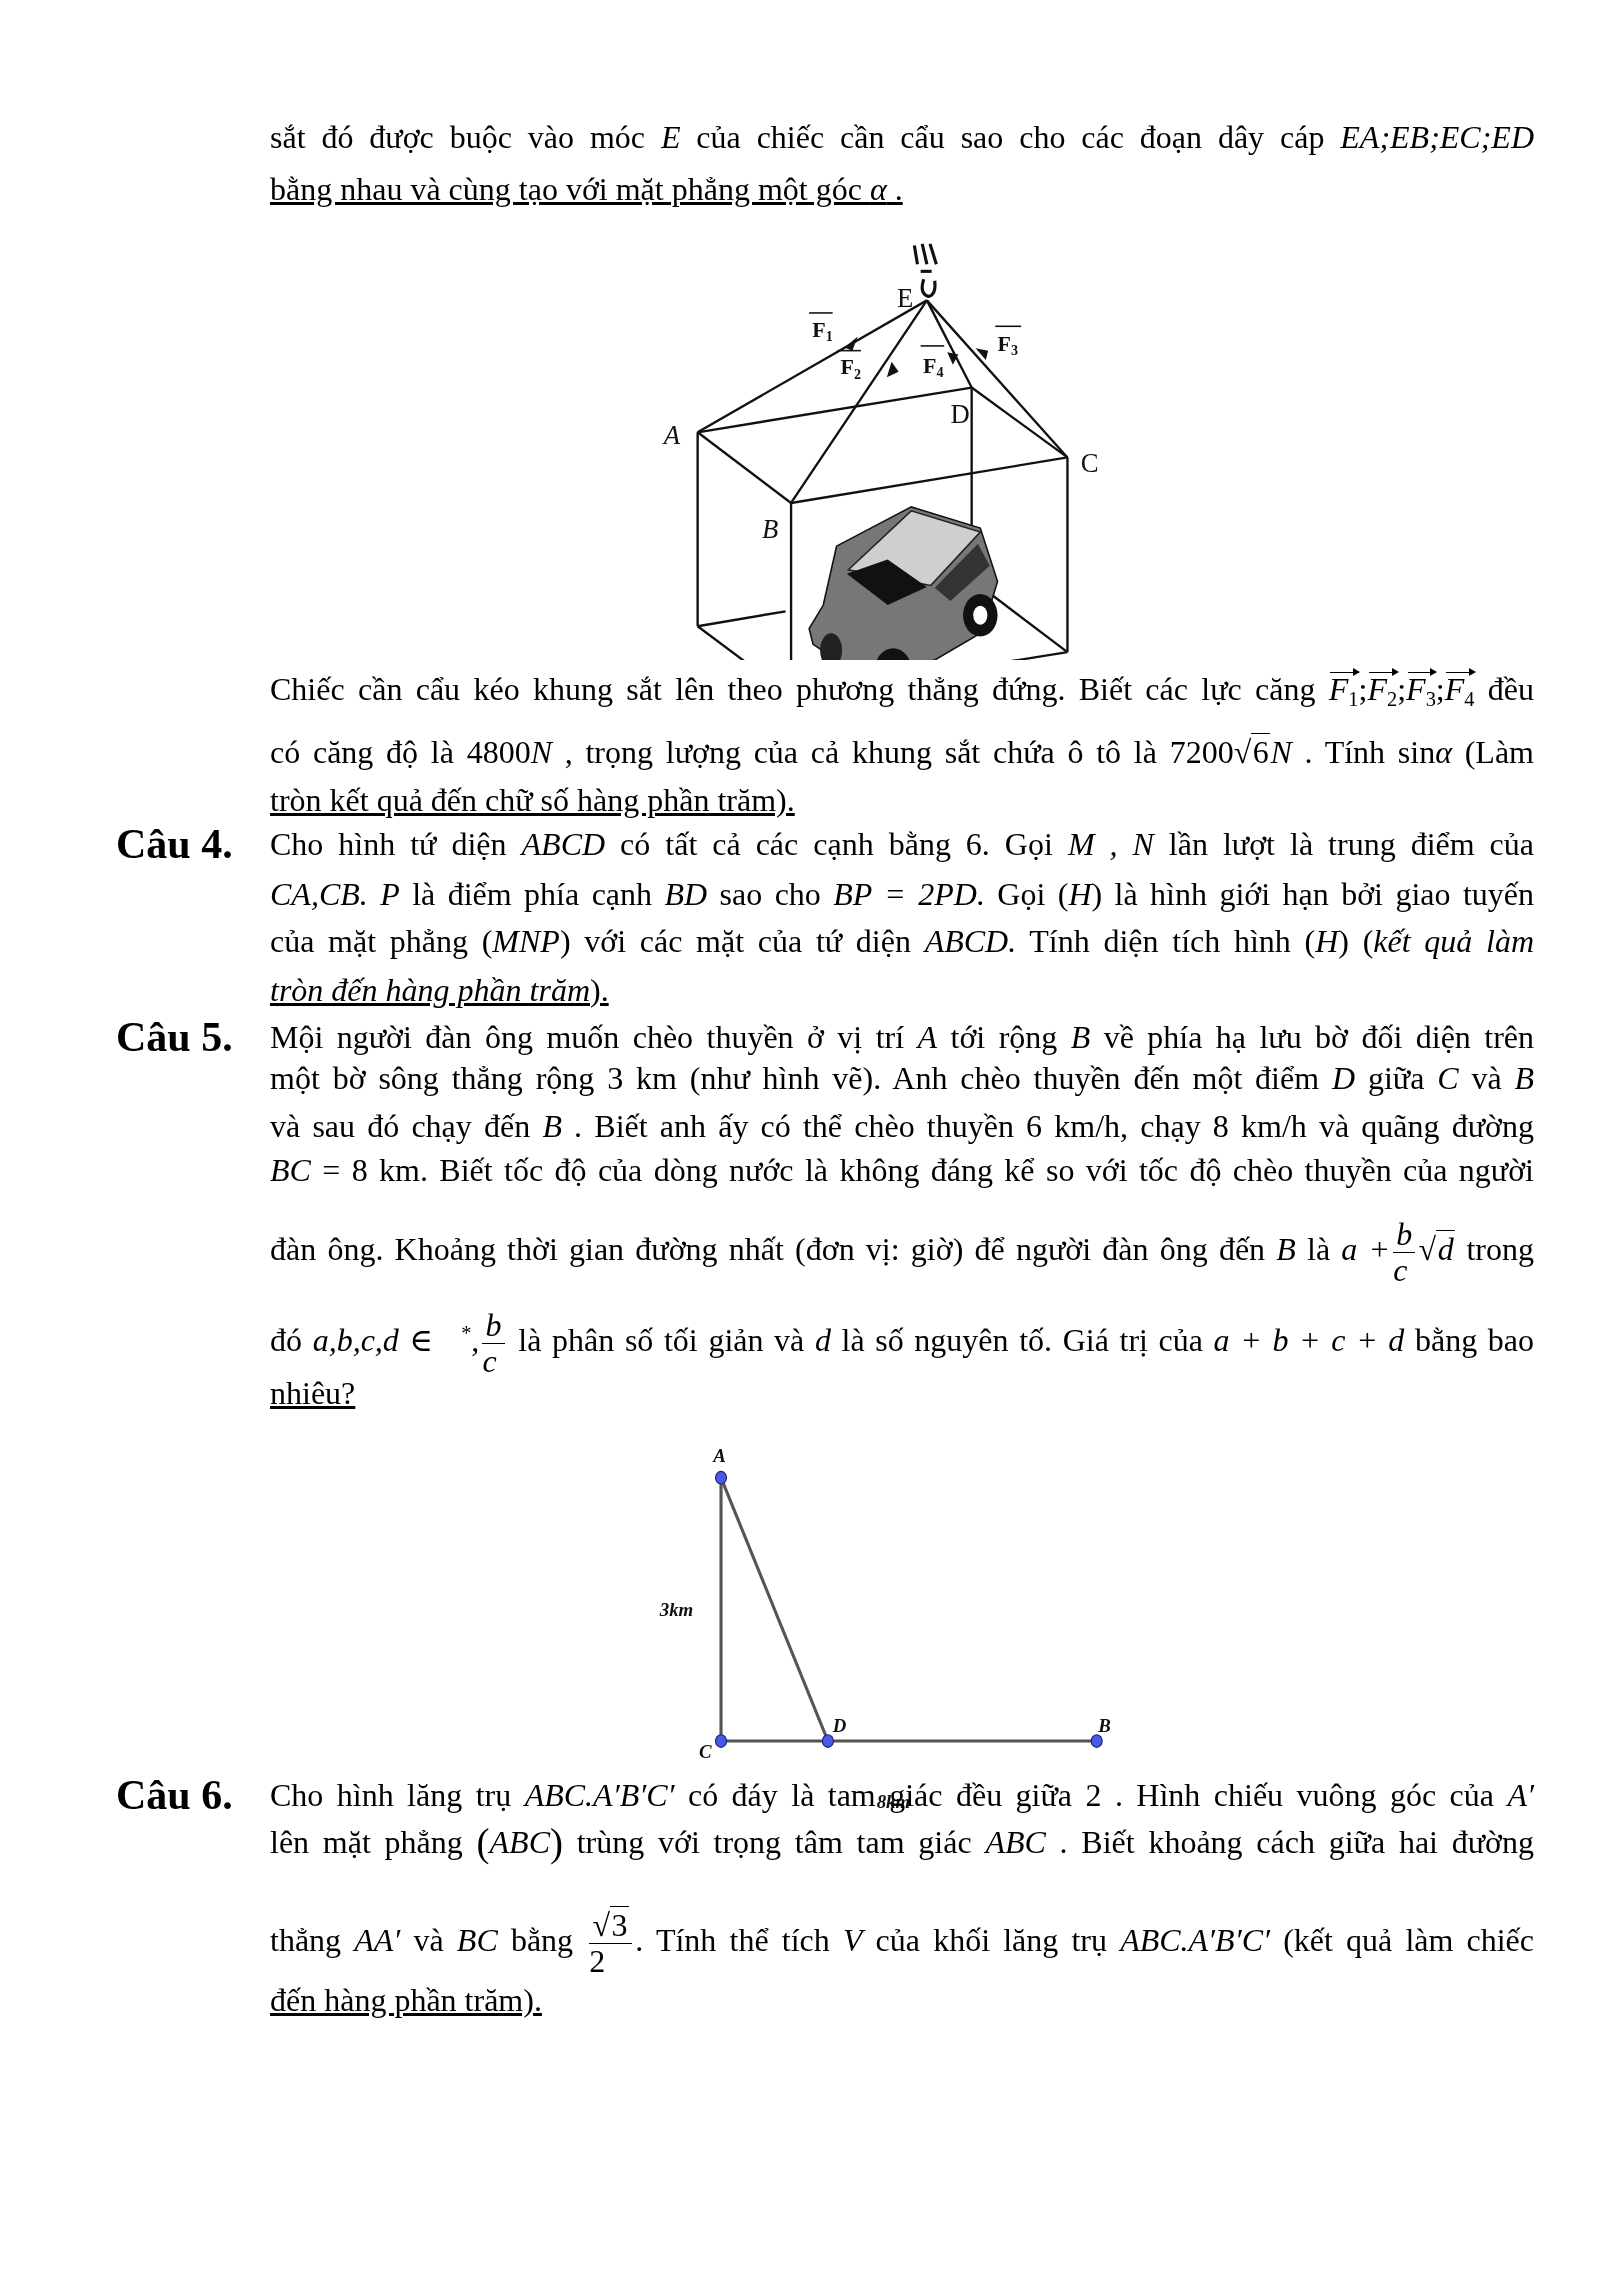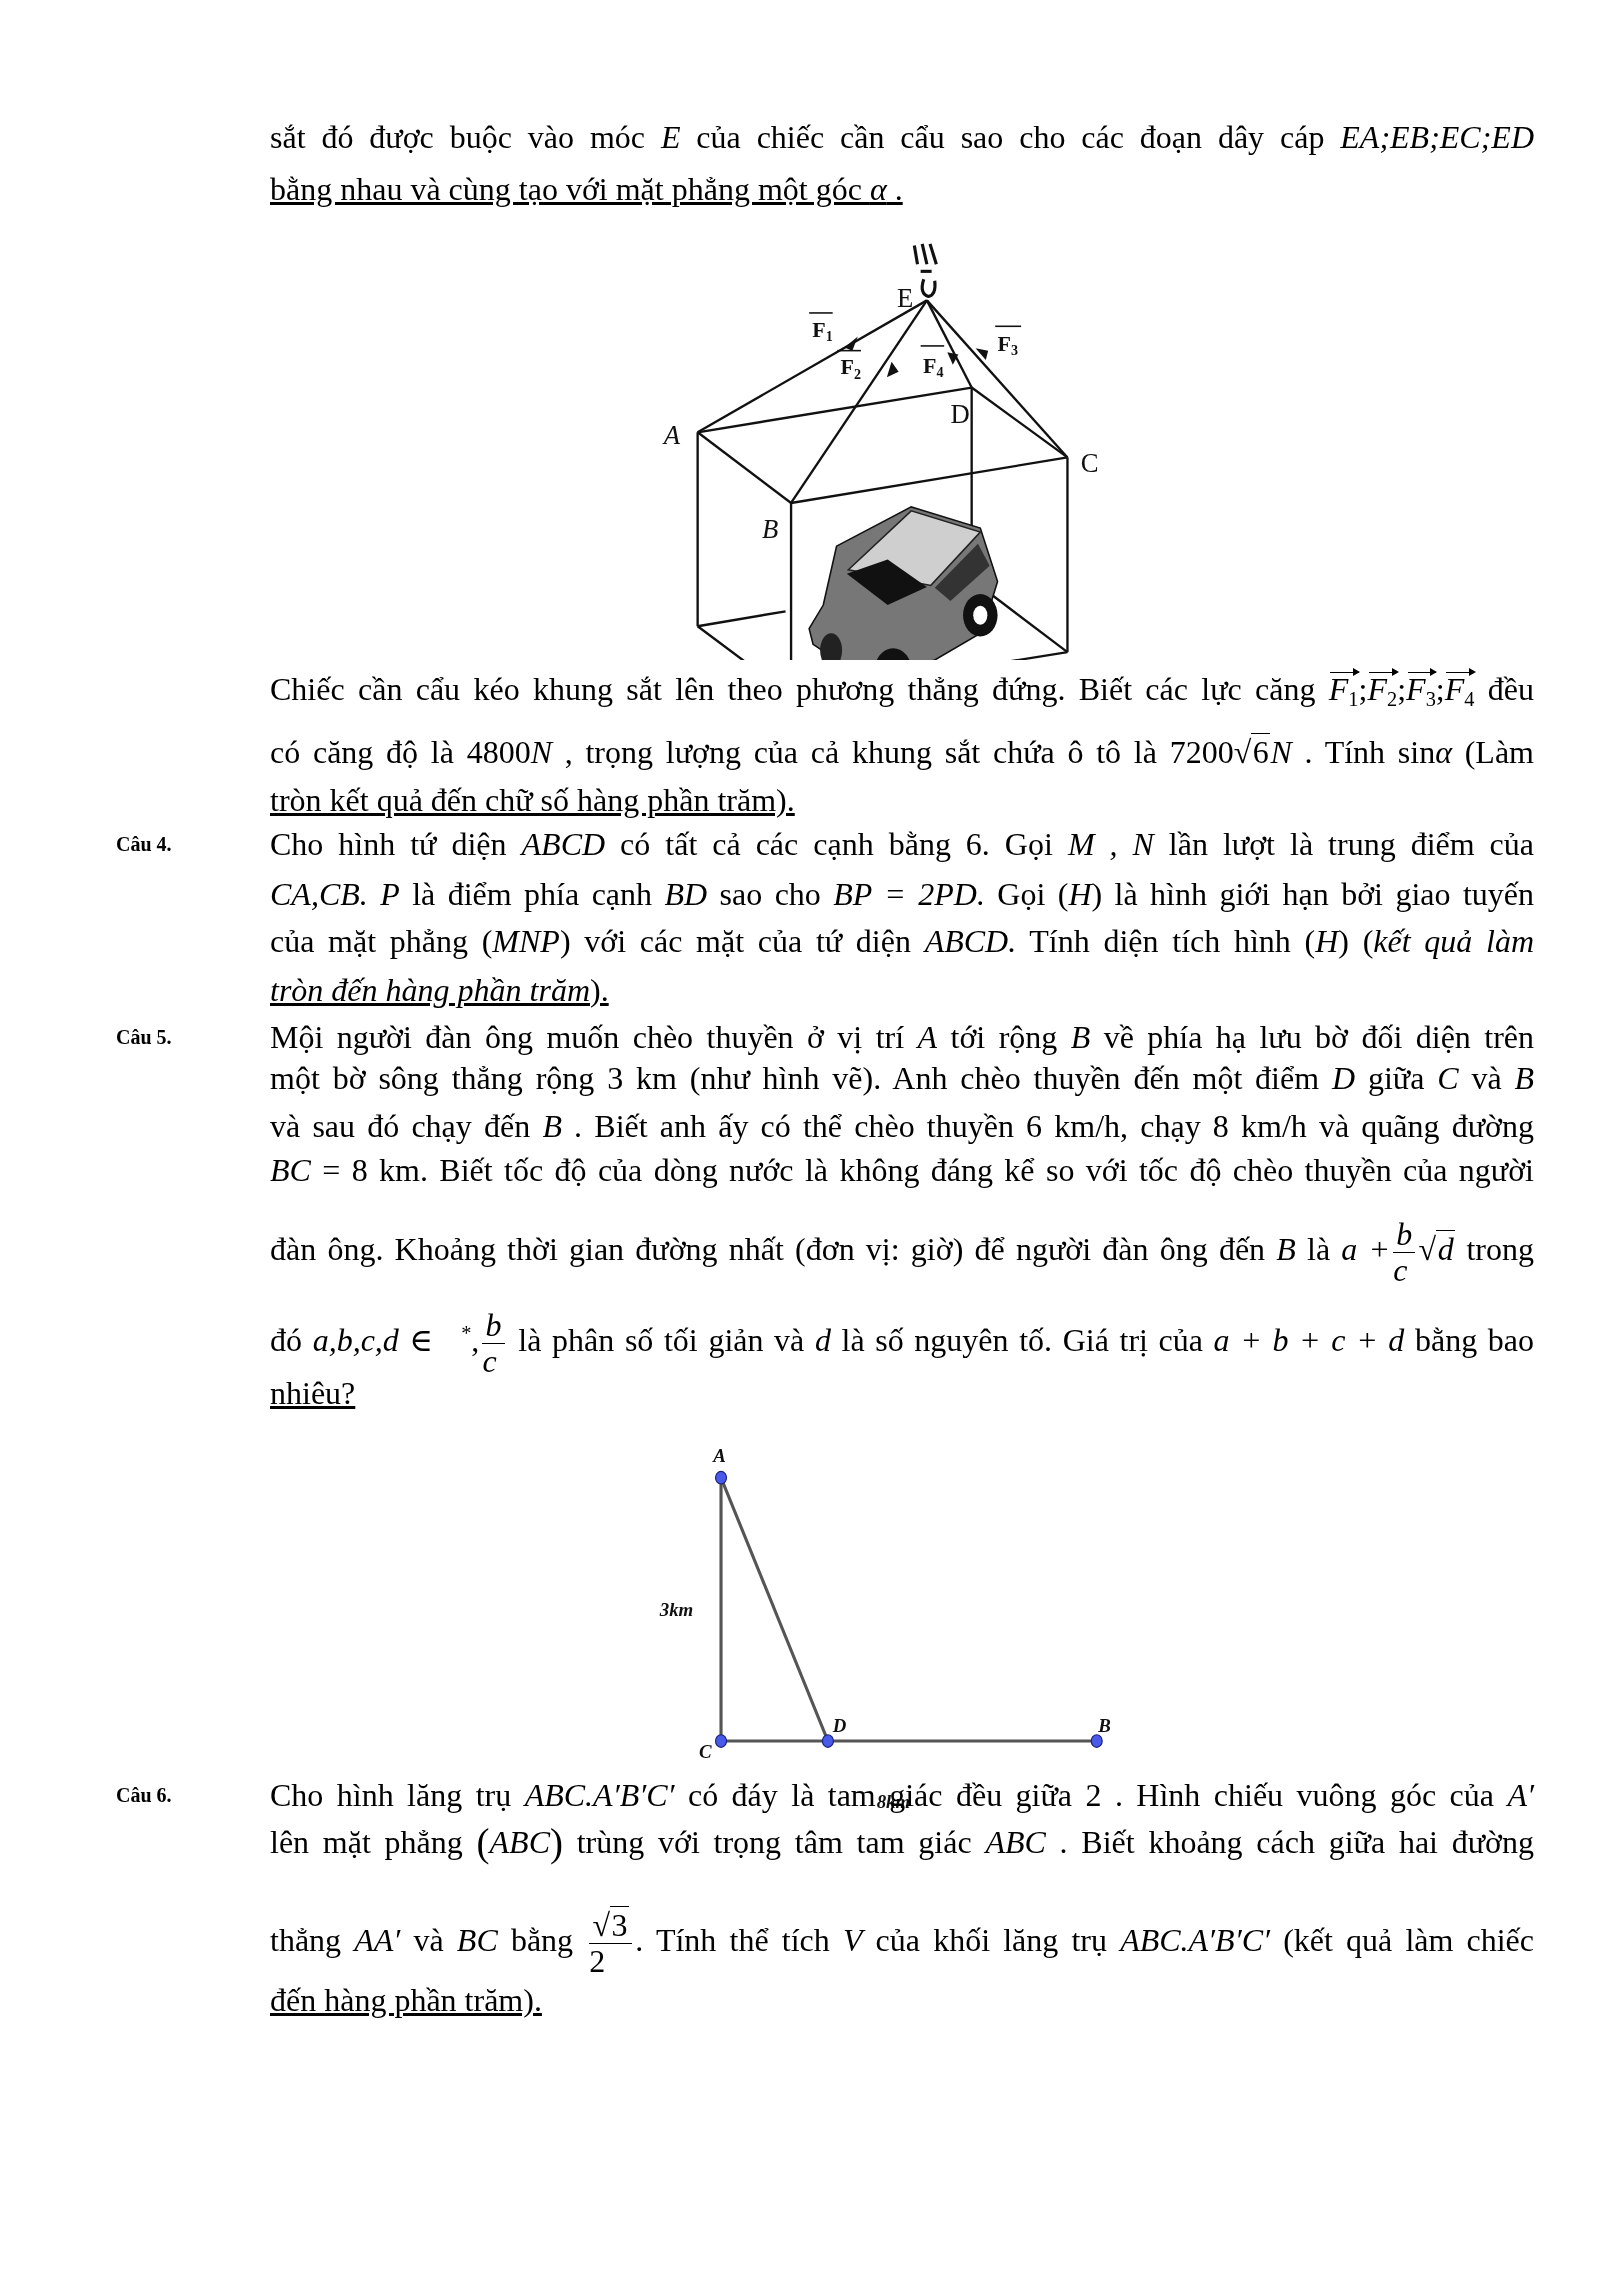--- a/index.html
+++ b/index.html
@@ -1,21 +1,21 @@
 <!DOCTYPE html>
 <html style="font-size:12.6px"><head>
 <meta charset="utf-8">
 <style>
   html, body { margin: 0; padding: 0; background: #ffffff; }
   body { width: 1623px; height: 2295px; position: relative; overflow: hidden;
          font-family: "Liberation Serif", "DejaVu Serif", serif; color: #000; }
   .line { position: absolute; left: 270px; width: 1264px; font-size: 32px; line-height: 39px;
           white-space: nowrap; text-align: justify; text-align-last: justify; }
   .line.last { text-align-last: left; text-decoration: underline; }
-  .label { position: absolute; left: 116px; font-size: 20px; line-height: 39px; font-weight: bold; white-space: nowrap; }
+  .label { position: absolute; left: 116px; font-size: 42px; line-height: 39px; font-weight: bold; white-space: nowrap; }
   i, .m { font-style: italic; }
   .vec { position: relative; display: inline-block; font-style: italic; }
   .vec::before { content: ""; position: absolute; left: 1.6px; right: 0; top: 1.6px; border-top: 1.6px solid #000; }
   .vec::after { content: ""; position: absolute; right: -1.6px; top: -2.4px; border-left: 7px solid #000;
                 border-top: 4.7px solid transparent; border-bottom: 4.7px solid transparent; }
   .sub { font-size: 20.4px; vertical-align: -6.3px; font-style: normal; }
   .frac { display: inline-block; vertical-align: middle; text-align: center; line-height: 35px; margin: 0 3.1px; }
   .frac .num { display: block; border-bottom: 1.6px solid #000; padding: 0 3.1px; }
   .frac .den { display: block; }
   .sqrt { display: inline-block; }

